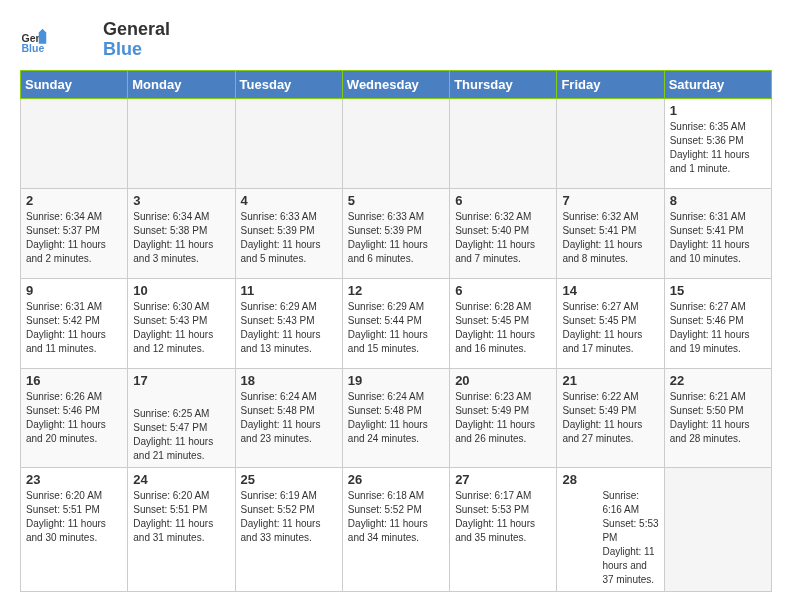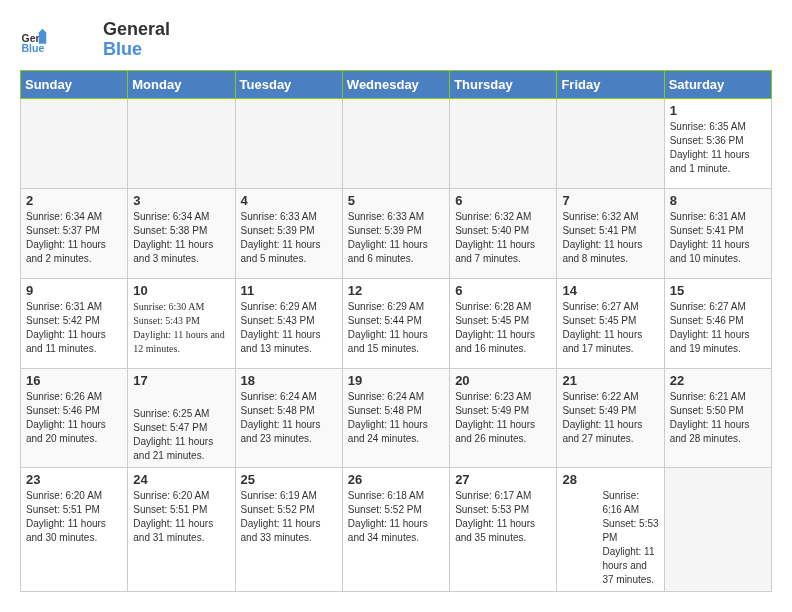--- a/index.html
+++ b/index.html
@@ -186,21 +186,21 @@
       </tr>
       <tr>
         <td>
           <span class="day-number">9</span>
           <div class="day-info" style="white-space: pre-line;">Sunrise: 6:31 AM
 Sunset: 5:42 PM
 Daylight: 11 hours and 11 minutes.</div>
         </td>
         <td>
           <span class="day-number">10</span>
-          <div class="day-info" style="white-space: pre-line; font-family: Liberation Serif, serif;">Sunrise: 6:30 AM
+          <div class="day-info" style="white-space: pre-line;">Sunrise: 6:30 AM
 Sunset: 5:43 PM
 Daylight: 11 hours and 12 minutes.</div>
         </td>
         <td>
           <span class="day-number">11</span>
           <div class="day-info" style="white-space: pre-line;">Sunrise: 6:29 AM
 Sunset: 5:43 PM
 Daylight: 11 hours and 13 minutes.</div>
         </td>
         <td>

